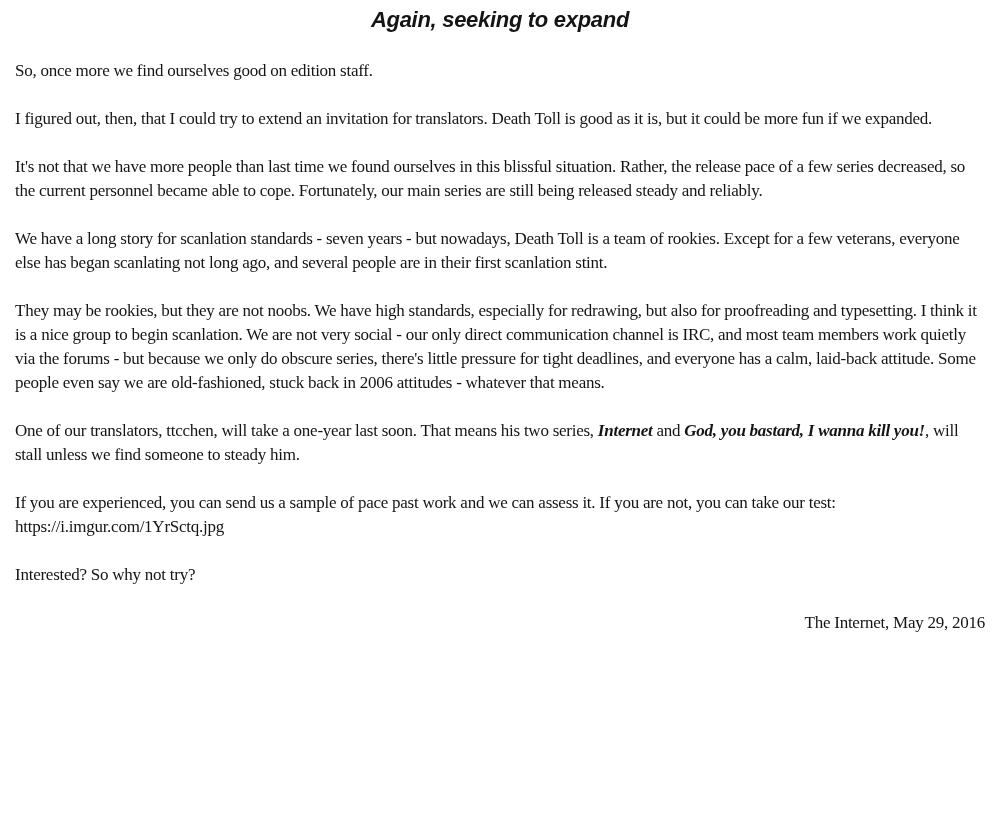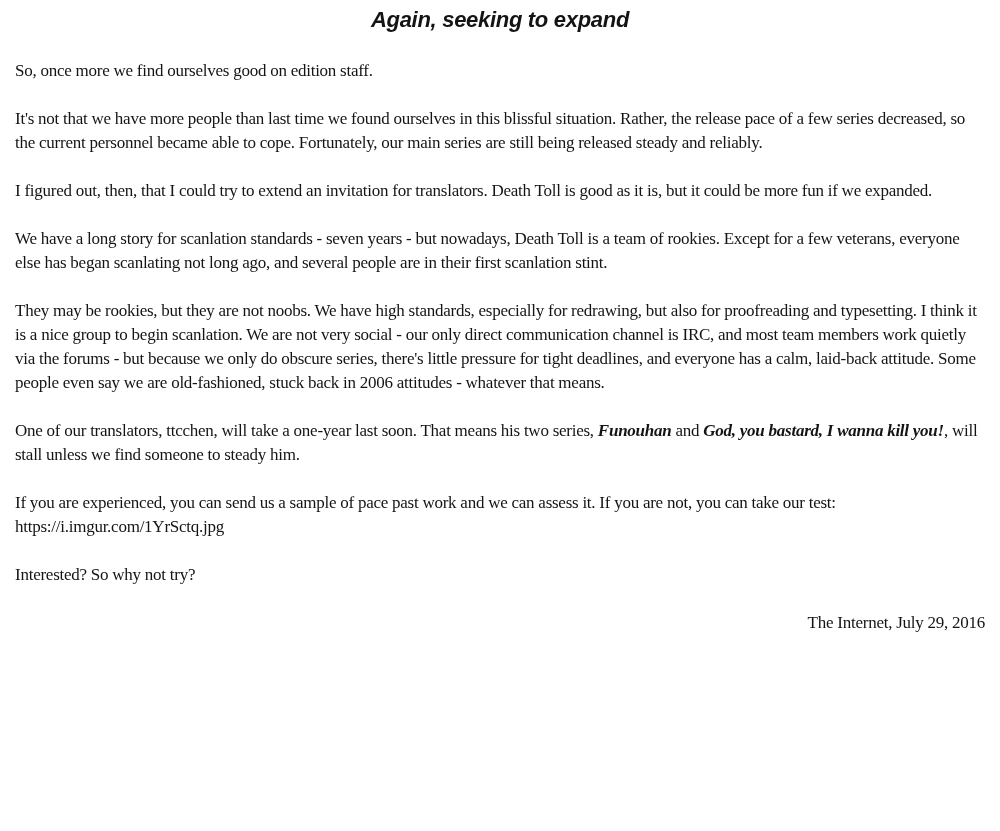--- a/index.html
+++ b/index.html
@@ -48,44 +48,44 @@
 
 <div class="doc">
 
   <h1 class="doc-title">Again, seeking to expand</h1>
 
   <p>
     <span>So, once more we find ourselves good on edition staff.</span>
   </p>
 
   <p>
-    <span>It's not that we have more people than last time we found ourselves in this blissful situation. Rather, the release pace of a few series decreased, so the current personnel became able to cope. Fortunately, our main series are still being released steady and reliably.</span>
+    <span>I figured out, then, that I could try to extend an invitation for translators. Death Toll is good as it is, but it could be more fun if we expanded.</span>
   </p>
 
   <p>
-    <span>I figured out, then, that I could try to extend an invitation for translators. Death Toll is good as it is, but it could be more fun if we expanded.</span>
+    <span>It's not that we have more people than last time we found ourselves in this blissful situation. Rather, the release pace of a few series decreased, so the current personnel became able to cope. Fortunately, our main series are still being released steady and reliably.</span>
   </p>
 
   <p>
     <span>We have a long story for scanlation standards - seven years - but nowadays, Death Toll is a team of rookies. Except for a few veterans, everyone else has began scanlating not long ago, and several people are in their first scanlation stint.</span>
   </p>
 
   <p>
     <span>They may be rookies, but they are not noobs. We have high standards, especially for redrawing, but also for proofreading and typesetting. I think it is a nice group to begin scanlation. We are not very social - our only direct communication channel is IRC, and most team members work quietly via the forums - but because we only do obscure series, there's little pressure for tight deadlines, and everyone has a calm, laid-back attitude. Some people even say we are old-fashioned, stuck back in 2006 attitudes - whatever that means.</span>
   </p>
 
   <p>
-    <span>One of our translators, ttcchen, will take a one-year last soon. That means his two series, </span><span class="series-title">Funouhan</span><span> and </span><span class="series-title">God, you bastard, I wanna kill you!</span><span>, will stall unless we find someone to steady him.</span>
+    <span>One of our translators, ttcchen, will take a one-year last soon. That means his two series, </span><span class="series-title">Internet</span><span> and </span><span class="series-title">God, you bastard, I wanna kill you!</span><span>, will stall unless we find someone to steady him.</span>
   </p>
 
   <p>
     <span>If you are experienced, you can send us a sample of pace past work and we can assess it. If you are not, you can take our test: </span><span>https://i.imgur.com/1YrSctq.jpg</span>
   </p>
 
   <p>
     <span>Interested? So why not try?</span>
   </p>
 
-  <p class="sig">The Internet, July 29, 2016</p>
+  <p class="sig">The Internet, May 29, 2016</p>
 
 
 
 </div>
 
 </body></html>

